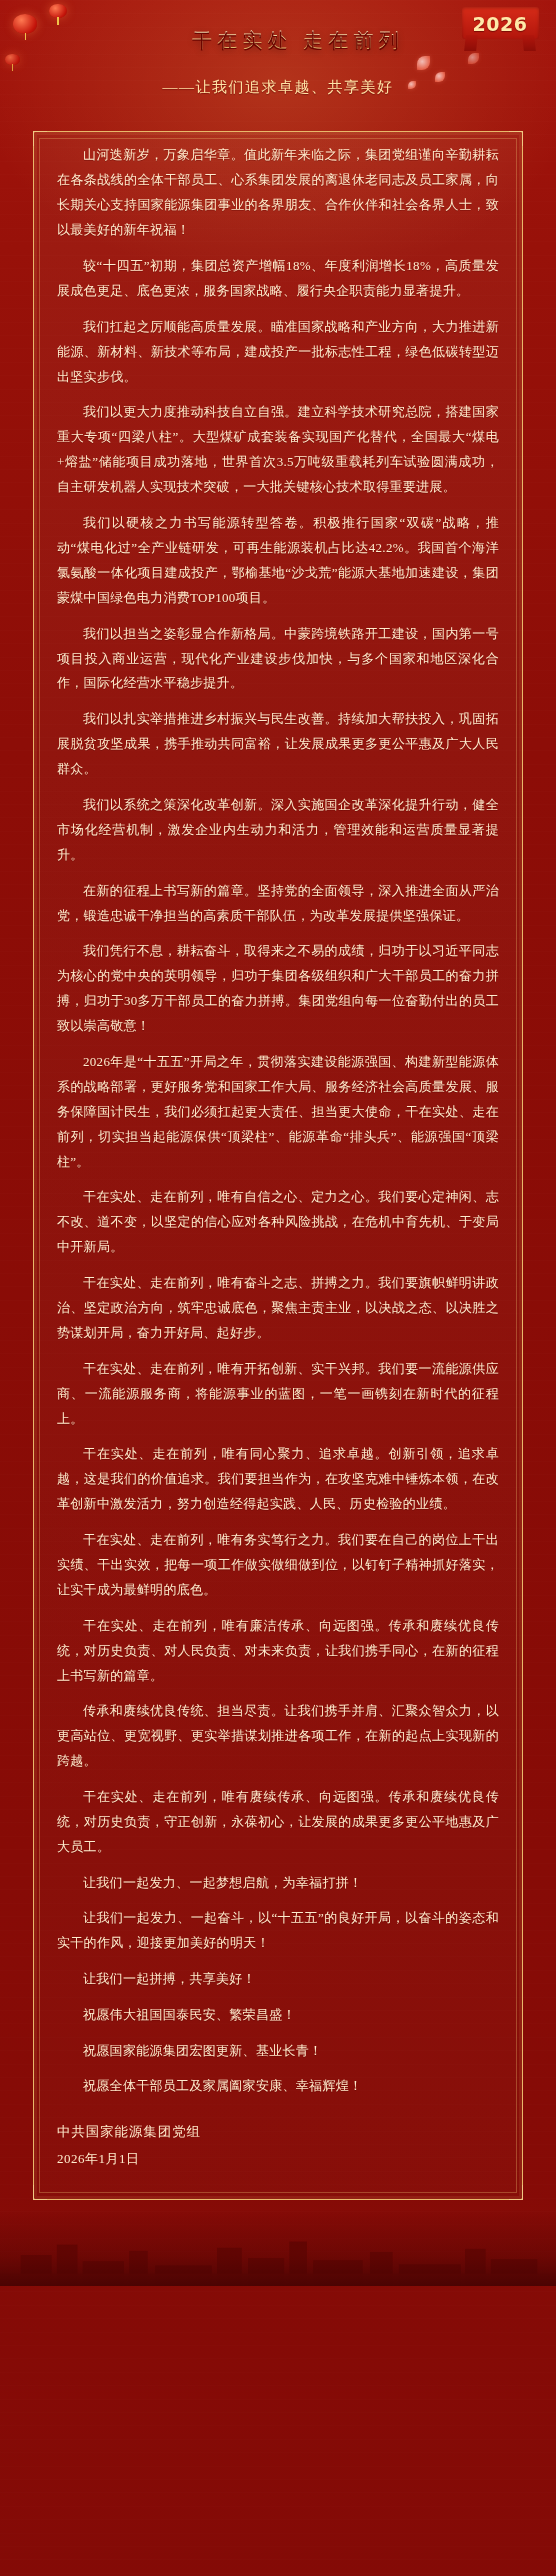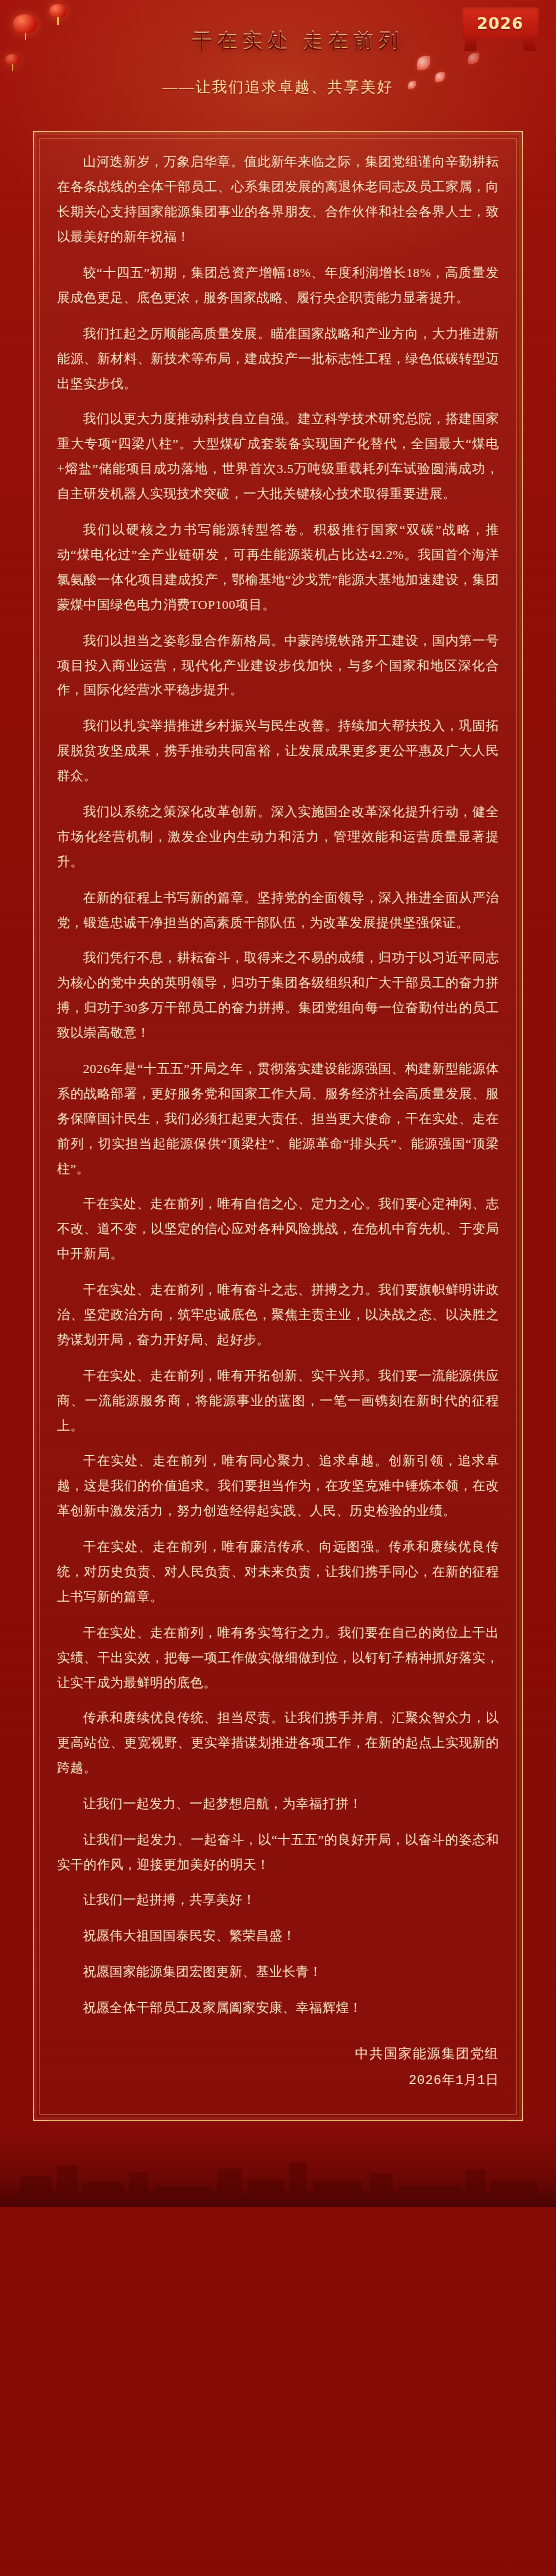--- a/index.html
+++ b/index.html
@@ -63,21 +63,21 @@
     top: 28px;
     width: 12.4px;
     height: 15.5px;
     background: linear-gradient(180deg, #b2160c, #8d0d07);
   }
   .year-badge .ribbon::before { left: 3.1px; transform: skewX(-6deg); }
   .year-badge .ribbon::after { right: 3.1px; transform: skewX(6deg); }
   .year-text {
     position: relative;
     font-family: "DejaVu Sans", sans-serif;
-    font-size: 16px;
+    font-size: 19px;
     font-weight: bold;
     letter-spacing: 0.5px;
     color: #ffe9a8;
     text-shadow: 0 1px 1px rgba(80,0,0,0.6);
     z-index: 2;
     margin-top: -4.1px;
   }
 
   .lanterns {
     position: absolute;
@@ -144,21 +144,21 @@
     font-size: 15px;
     letter-spacing: 1.5px;
     color: #ffe3a6;
     text-shadow: 0 0.5px 1px rgba(90,0,0,0.55);
   }
 
   
   .content-frame {
     position: relative;
     margin: 13.4px 33px 0 33px;
-    padding: 18px 23px 31px 23px;
+    padding: 11px 23px 31px 23px;
     border: 1px solid #e8b86a;
     border-radius: 2.1px;
     background: linear-gradient(180deg, rgba(255,240,200,0.045), rgba(255,240,200,0.015));
     box-shadow: inset 0 0 0 3.1px rgba(232,184,106,0.10);
   }
   .content-frame::before {
     content: "";
     position: absolute;
     left: 5.2px; right: 5.2px; top: 5.2px; bottom: 5.2px;
     border: 0.5px solid rgba(232,184,106,0.35);
@@ -180,22 +180,21 @@
     line-height: 1.92;
     color: #ffeccd;
     text-align: justify;
     text-indent: 2em;
     text-shadow: 0 0.5px 0.5px rgba(80,0,0,0.35);
     letter-spacing: 0.3px;
   }
 
   .signature {
     margin-top: 24px;
-    text-align: right;
-    font-family: Liberation Mono, monospace;
+    text-align: left;
   }
   .signature .org {
     font-size: 13.4px;
     letter-spacing: 1px;
     color: #ffeccd;
     margin-bottom: 8.2px;
   }
   .signature .date {
     font-size: 13px;
     letter-spacing: 0.5px;
@@ -268,23 +267,24 @@
         <p>我们以担当之姿彰显合作新格局。中蒙跨境铁路开工建设，国内第一号项目投入商业运营，现代化产业建设步伐加快，与多个国家和地区深化合作，国际化经营水平稳步提升。</p>
         <p>我们以扎实举措推进乡村振兴与民生改善。持续加大帮扶投入，巩固拓展脱贫攻坚成果，携手推动共同富裕，让发展成果更多更公平惠及广大人民群众。</p>
         <p>我们以系统之策深化改革创新。深入实施国企改革深化提升行动，健全市场化经营机制，激发企业内生动力和活力，管理效能和运营质量显著提升。</p>
         <p>在新的征程上书写新的篇章。坚持党的全面领导，深入推进全面从严治党，锻造忠诚干净担当的高素质干部队伍，为改革发展提供坚强保证。</p>
         <p>我们凭行不息，耕耘奋斗，取得来之不易的成绩，归功于以习近平同志为核心的党中央的英明领导，归功于集团各级组织和广大干部员工的奋力拼搏，归功于30多万干部员工的奋力拼搏。集团党组向每一位奋勤付出的员工致以崇高敬意！</p>
         <p>2026年是“十五五”开局之年，贯彻落实建设能源强国、构建新型能源体系的战略部署，更好服务党和国家工作大局、服务经济社会高质量发展、服务保障国计民生，我们必须扛起更大责任、担当更大使命，干在实处、走在前列，切实担当起能源保供“顶梁柱”、能源革命“排头兵”、能源强国“顶梁柱”。</p>
         <p>干在实处、走在前列，唯有自信之心、定力之心。我们要心定神闲、志不改、道不变，以坚定的信心应对各种风险挑战，在危机中育先机、于变局中开新局。</p>
         <p>干在实处、走在前列，唯有奋斗之志、拼搏之力。我们要旗帜鲜明讲政治、坚定政治方向，筑牢忠诚底色，聚焦主责主业，以决战之态、以决胜之势谋划开局，奋力开好局、起好步。</p>
         <p>干在实处、走在前列，唯有开拓创新、实干兴邦。我们要一流能源供应商、一流能源服务商，将能源事业的蓝图，一笔一画镌刻在新时代的征程上。</p>
         <p>干在实处、走在前列，唯有同心聚力、追求卓越。创新引领，追求卓越，这是我们的价值追求。我们要担当作为，在攻坚克难中锤炼本领，在改革创新中激发活力，努力创造经得起实践、人民、历史检验的业绩。</p>
+        <p>干在实处、走在前列，唯有务实笃行之力。我们要在自己的岗位上干出实绩、干出实效，把每一项工作做实做细做到位，以钉钉子精神抓好落实，让实干成为最鲜明的底色。</p>
         <p>干在实处、走在前列，唯有廉洁传承、向远图强。传承和赓续优良传统，对历史负责、对人民负责、对未来负责，让我们携手同心，在新的征程上书写新的篇章。</p>
-        <p>干在实处、走在前列，唯有务实笃行之力。我们要在自己的岗位上干出实绩、干出实效，把每一项工作做实做细做到位，以钉钉子精神抓好落实，让实干成为最鲜明的底色。</p>
         <p>传承和赓续优良传统、担当尽责。让我们携手并肩、汇聚众智众力，以更高站位、更宽视野、更实举措谋划推进各项工作，在新的起点上实现新的跨越。</p>
+        <p>干在实处、走在前列，唯有赓续传承、向远图强。传承和赓续优良传统，对历史负责，守正创新，永葆初心，让发展的成果更多更公平地惠及广大员工。</p>
         <p>让我们一起发力、一起梦想启航，为幸福打拼！</p>
         <p>让我们一起发力、一起奋斗，以“十五五”的良好开局，以奋斗的姿态和实干的作风，迎接更加美好的明天！</p>
         <p>让我们一起拼搏，共享美好！</p>
         <p>祝愿伟大祖国国泰民安、繁荣昌盛！</p>
         <p>祝愿国家能源集团宏图更新、基业长青！</p>
         <p>祝愿全体干部员工及家属阖家安康、幸福辉煌！</p>
       </div>
 
     <div class="signature">
       <div class="org">中共国家能源集团党组</div>

